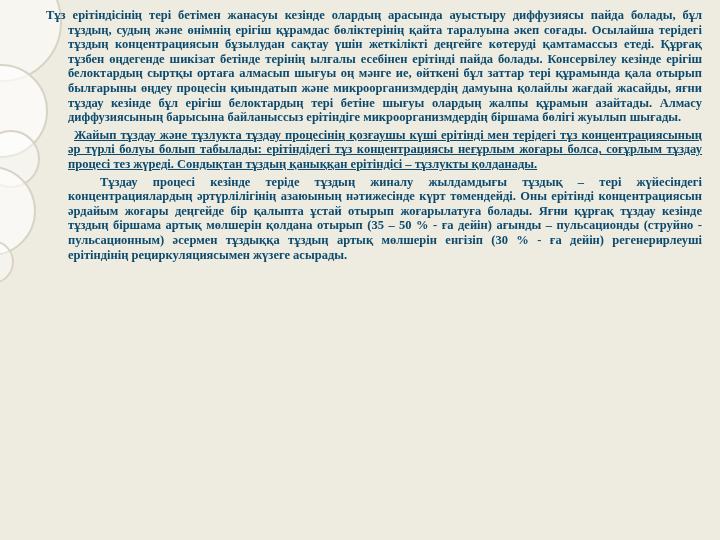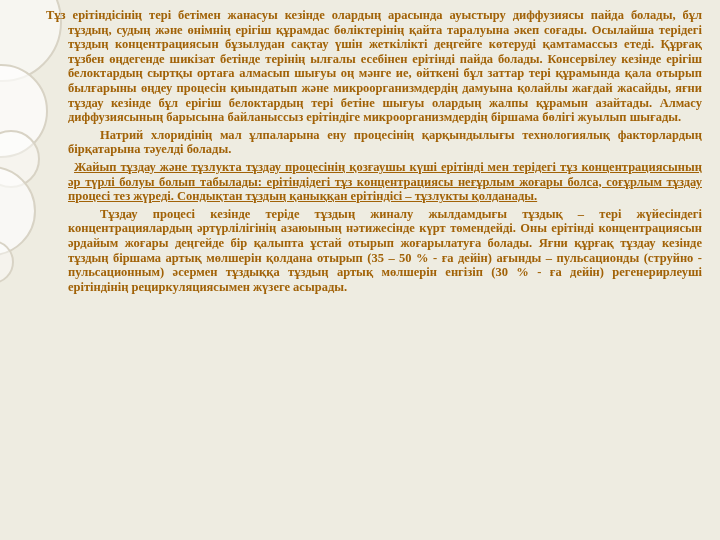--- a/index.html
+++ b/index.html
@@ -57,30 +57,29 @@
   }
   .para-1 { text-indent: -22px; }  
   .para-2 { text-indent: 8px; }
   .para-3 { text-indent: 32px; }
   .para-4 { text-indent: 6px; text-decoration: underline; }
   .para-5 { text-indent: 32px; }
 </style>
 </head>
 <body>
 
-<div class="slide" style="background: rgb(238, 236, 225); color: #a16207;">
+<div class="slide" style="background: rgb(238, 236, 225); color: #0c4a6e;">
 
   <div class="decor">
     <span class="circle c1" style="border-color: rgb(216, 211, 197);"></span>
     <span class="circle c2" style="border-color: rgb(216, 211, 197);"></span>
     <span class="circle c3" style="border-color: rgb(216, 211, 197);"></span>
     <span class="circle c4" style="border-color: rgb(216, 211, 197);"></span>
     <span class="circle c5" style="border-color: rgb(216, 211, 197);"></span>
   </div>
 
   <div class="content">
     <p class="para para-1">Тұз ерітіндісінің тері бетімен жанасуы кезінде олардың арасында ауыстыру диффузиясы пайда болады, бұл тұздың, судың және өнімнің ерігіш құрамдас бөліктерінің қайта таралуына әкеп соғады. Осылайша терідегі тұздың концентрациясын бұзылудан сақтау үшін жеткілікті деңгейге көтеруді қамтамассыз етеді. Құрғақ тұзбен өңдегенде шикізат бетінде терінің ылғалы есебінен ерітінді пайда болады. Консервілеу кезінде ерігіш белоктардың сыртқы ортаға алмасып шығуы оң мәнге ие, өйткені бұл заттар тері құрамында қала отырып былғарыны өңдеу процесін қиындатып және микроорганизмдердің дамуына қолайлы жағдай жасайды, яғни тұздау кезінде бұл ерігіш белоктардың тері бетіне шығуы олардың жалпы құрамын азайтады. Алмасу диффузиясының барысына байланыссыз ерітіндіге микроорганизмдердің біршама бөлігі жуылып шығады.</p>
-    <p class="para para-3">Натрий хлоридінің мал ұлпаларына ену процесінің қарқындылығы технологиялық факторлардың бірқатарына тәуелді болады.</p>
     <p class="para para-4">Жайып тұздау және тұзлукта тұздау процесінің қозғаушы күші ерітінді мен терідегі тұз концентрациясының әр түрлі болуы болып табылады: ерітіндідегі тұз концентрациясы неғұрлым жоғары болса, соғұрлым тұздау процесі тез жүреді. Сондықтан тұздың қаныққан ерітіндісі – тұзлукты қолданады.</p>
     <p class="para para-5">Тұздау процесі кезінде теріде тұздың жиналу жылдамдығы тұздық – тері жүйесіндегі концентрациялардың әртүрлілігінің азаюының нәтижесінде күрт төмендейді. Оны ерітінді концентрациясын әрдайым жоғары деңгейде бір қалыпта ұстай отырып жоғарылатуға болады. Яғни құрғақ тұздау кезінде тұздың біршама артық мөлшерін қолдана отырып (35 – 50 % - ға дейін) ағынды – пульсационды (струйно - пульсационным) әсермен тұздыққа тұздың артық мөлшерін енгізіп (30 % - ға дейін) регенерирлеуші ерітіндінің рециркуляциясымен жүзеге асырады.</p>
   </div>
 
 </div>
 
 </body></html>

